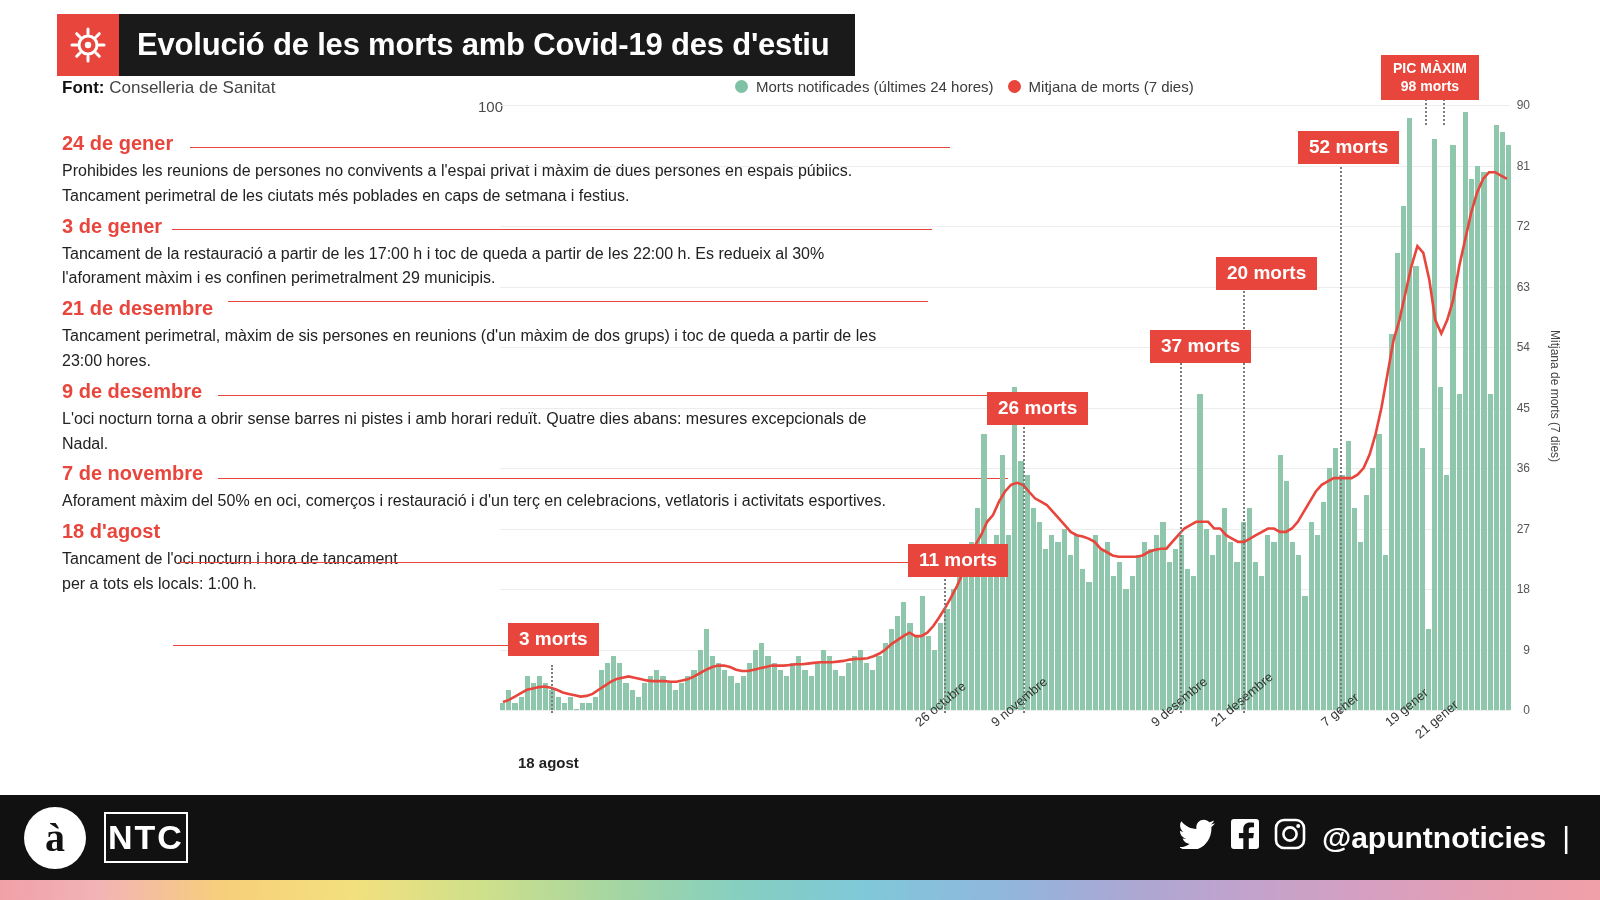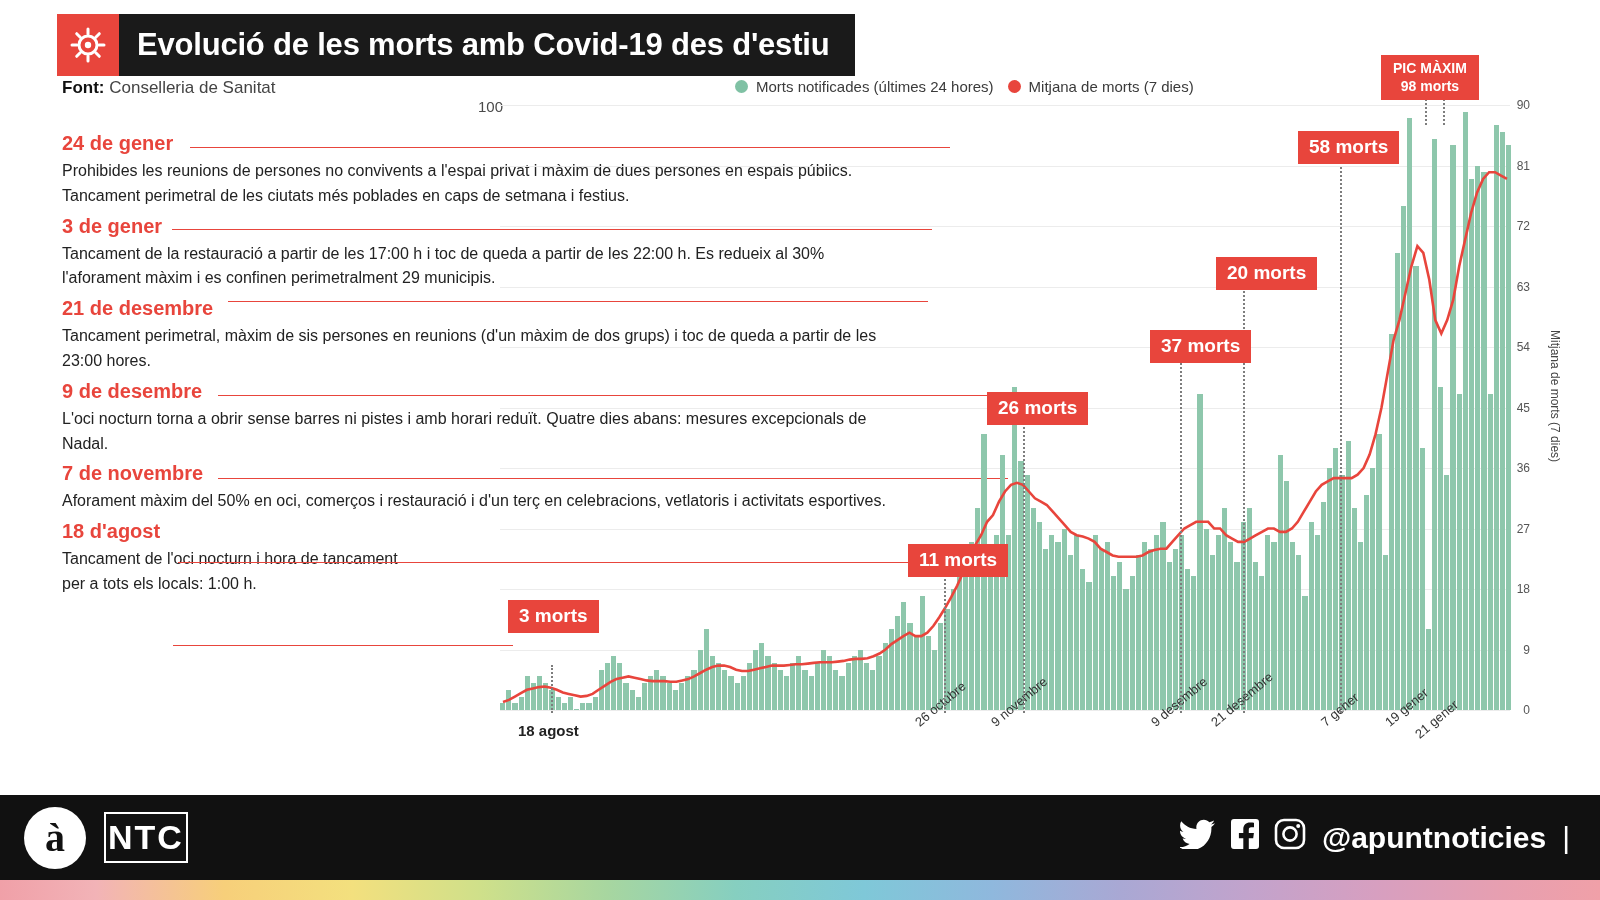--- a/index.html
+++ b/index.html
@@ -103,21 +103,21 @@
   .ytop-left {
     position:absolute; left:478px; top:98px; font-size:15px; color:#4a4a4a;
   }
 
   
   .xlab {
     position:absolute; font-size:13px; color:#333;
     transform:rotate(-40deg); transform-origin:left top;
     white-space:nowrap;
   }
-  .xlab.straight { transform:none; font-weight:bold; font-size:15px; color:#222; }
+  .xlab.straight { transform:none; font-weight:bold; font-size:15px; color:#222;margin-top:32px; }
 
   
   .callout {
     position:absolute;
     background:#e8453c; color:#fff; font-weight:bold;
     font-size:19px; padding:5px 11px 6px 11px;
     white-space:nowrap;
   }
   .callout.peak {
     font-size:14px; text-align:center; line-height:1.25; padding:5px 12px;
@@ -441,26 +441,26 @@
 
 <div class="dropline" style="left:551px; top:665px; height:48px;"></div>
 <div class="dropline" style="left:944px; top:575px; height:138px;"></div>
 <div class="dropline" style="left:1023px; top:423px; height:290px;"></div>
 <div class="dropline" style="left:1180px; top:360px; height:353px;"></div>
 <div class="dropline" style="left:1243px; top:288px; height:425px;"></div>
 <div class="dropline" style="left:1340px; top:162px; height:551px;"></div>
 <div class="dropline" style="left:1425px; top:95px; height:30px;"></div>
 <div class="dropline" style="left:1443px; top:95px; height:30px;"></div>
 
-<div class="callout" style="left:508px; top:600px;">3 morts</div>
+<div class="callout" style="left:508px; top:623px;">3 morts</div>
 <div class="callout" style="left:908px; top:544px;">11 morts</div>
 <div class="callout" style="left:987px; top:392px;">26 morts</div>
 <div class="callout" style="left:1150px; top:330px;">37 morts</div>
 <div class="callout" style="left:1216px; top:257px;">20 morts</div>
-<div class="callout" style="left:1298px; top:131px;">58 morts</div>
+<div class="callout" style="left:1298px; top:131px;">52 morts</div>
 <div class="callout peak" style="left:1381px; top:55px;">
   <div>PIC MÀXIM</div>
   <div>98 morts</div>
 </div>
 
 <div class="footer">
   <div class="footer-left">
     <div class="circle-logo">à</div>
     <div class="ntc">NTC</div>
   </div>

